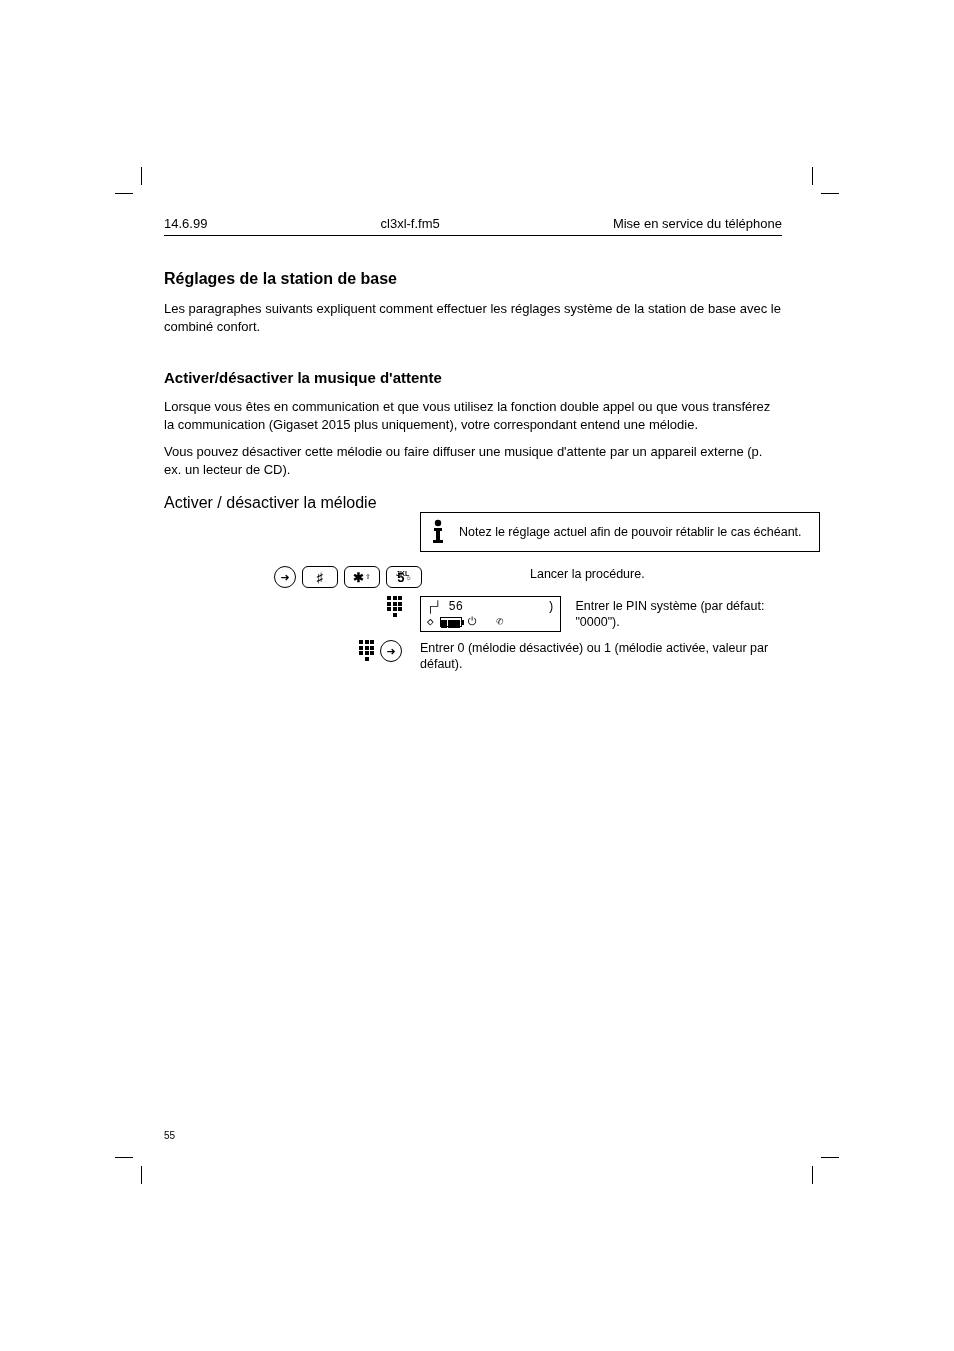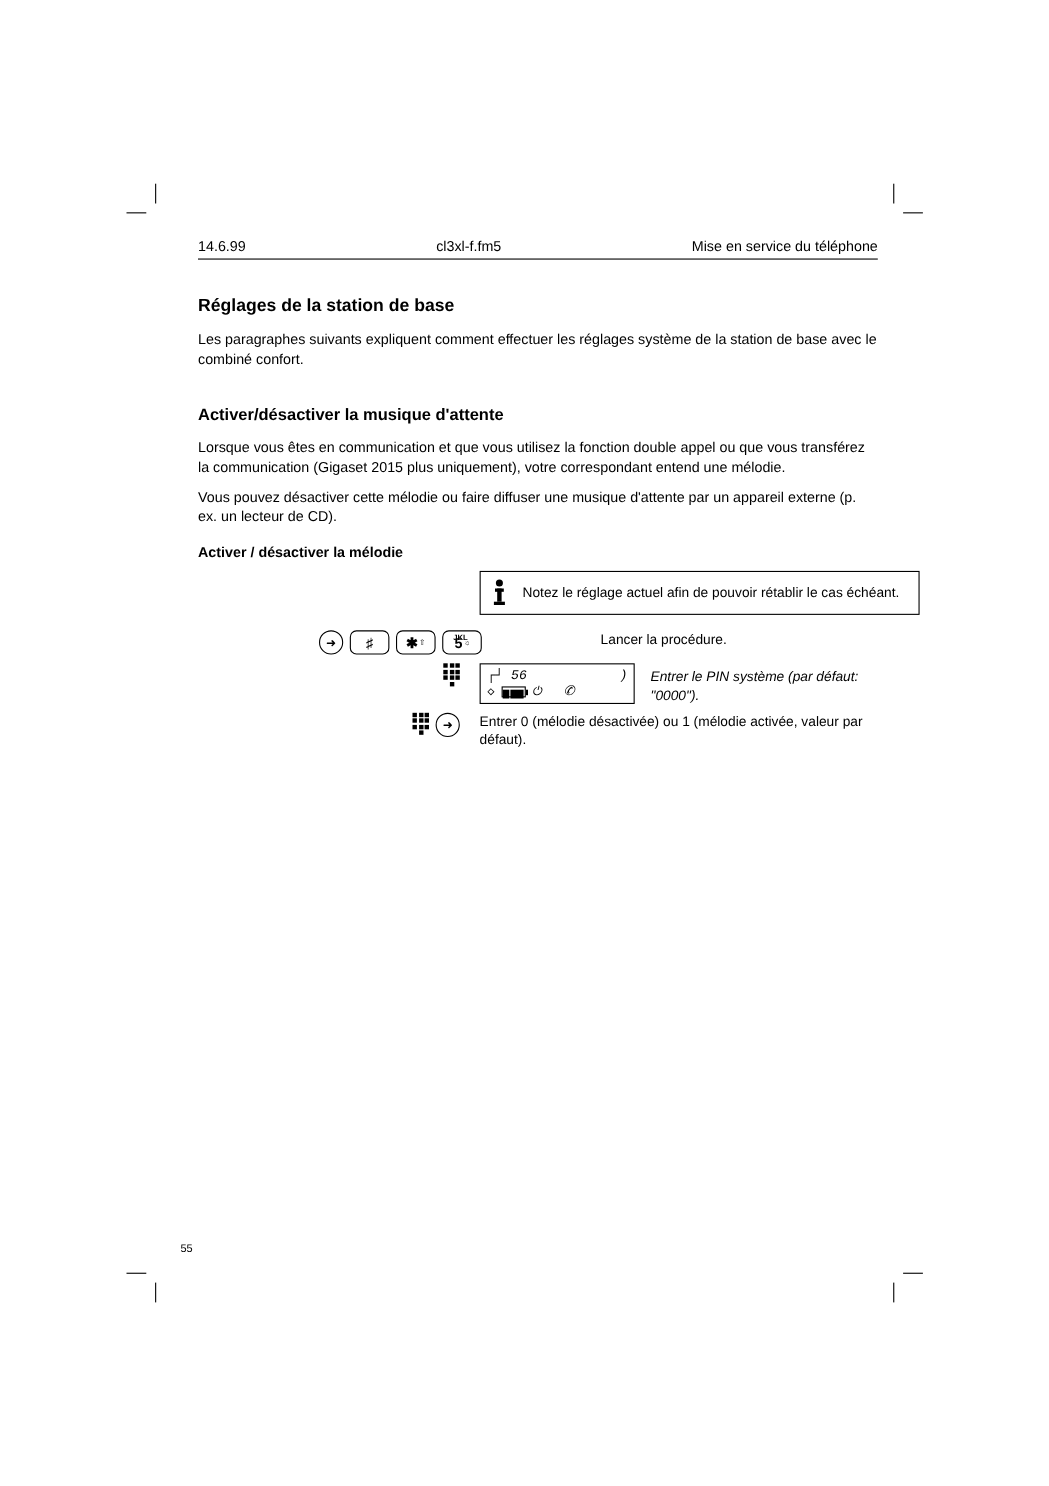--- a/index.html
+++ b/index.html
@@ -17,43 +17,43 @@
   .crop-tl-v { left: 141px; top: 167px; width: 1px; height: 18px; }
   .crop-tr-h { right: 115px; top: 193px; width: 18px; height: 1px; }
   .crop-tr-v { right: 141px; top: 167px; width: 1px; height: 18px; }
   .crop-bl-h { left: 115px; bottom: 193px; width: 18px; height: 1px; }
   .crop-bl-v { left: 141px; bottom: 167px; width: 1px; height: 18px; }
   .crop-br-h { right: 115px; bottom: 193px; width: 18px; height: 1px; }
   .crop-br-v { right: 141px; bottom: 167px; width: 1px; height: 18px; }
 
   .page {
     position: absolute;
-    left: 180px;
+    left: 164px;
     top: 216px;
     width: 618px;
   }
   .running-title-row {
     display: flex;
     justify-content: space-between;
     font-size: 13px;
     margin-bottom: 4px;
   }
   .hr { border: none; border-top: 1px solid #000; margin-bottom: 28px; }
 
   .section-title {
     font-size: 16px;
     font-weight: bold;
     margin-top: 34px;
     margin-bottom: 12px;
   }
   .sub-title {
-    font-size: 13px;
-    font-weight: bold;
+    font-size: 16px;
+    font-weight: normal;
     margin-top: 16px;
-    margin-bottom: 10px;
+    margin-bottom: 0;
   }
   p { font-size: 13px; line-height: 1.35; margin-bottom: 10px; }
 
   .two-col { display: flex; align-items: flex-start; gap: 18px; margin-bottom: 8px; }
   .left-col { flex: none; width: 238px; display: flex; align-items: flex-start; }
   .right-col { flex: 1; font-size: 12.5px; line-height: 1.3; }
 
   .info-box {
     border: 1px solid #000;
     padding: 6px 8px 6px 6px;
@@ -194,21 +194,21 @@
           <span></span>
           <span></span>
         <span></span>
           <span></span>
           <span></span>
         <span></span>
           <span></span>
           <span></span>
       </span>
     </div>
-    <div class="right-col" style="display:flex;gap:14px;align-items:flex-end;font-style:italic;">
+    <div class="right-col" style="display:flex;gap:14px;align-items:center;">
       <div class="lcd">
         <div class="lcd-row">
           <span>┌┘ <span>56</span></span>
           <span style="margin-left:auto">)</span>
         </div>
         <div class="lcd-row" style="gap:6px;">
           <span class="diamond"></span>
           <span class="batt"><span class="fill"></span><span class="fill"></span><span class="fill"></span></span>
           <span class="power"></span>
           <span class="handset" style="margin-left:14px"></span>

